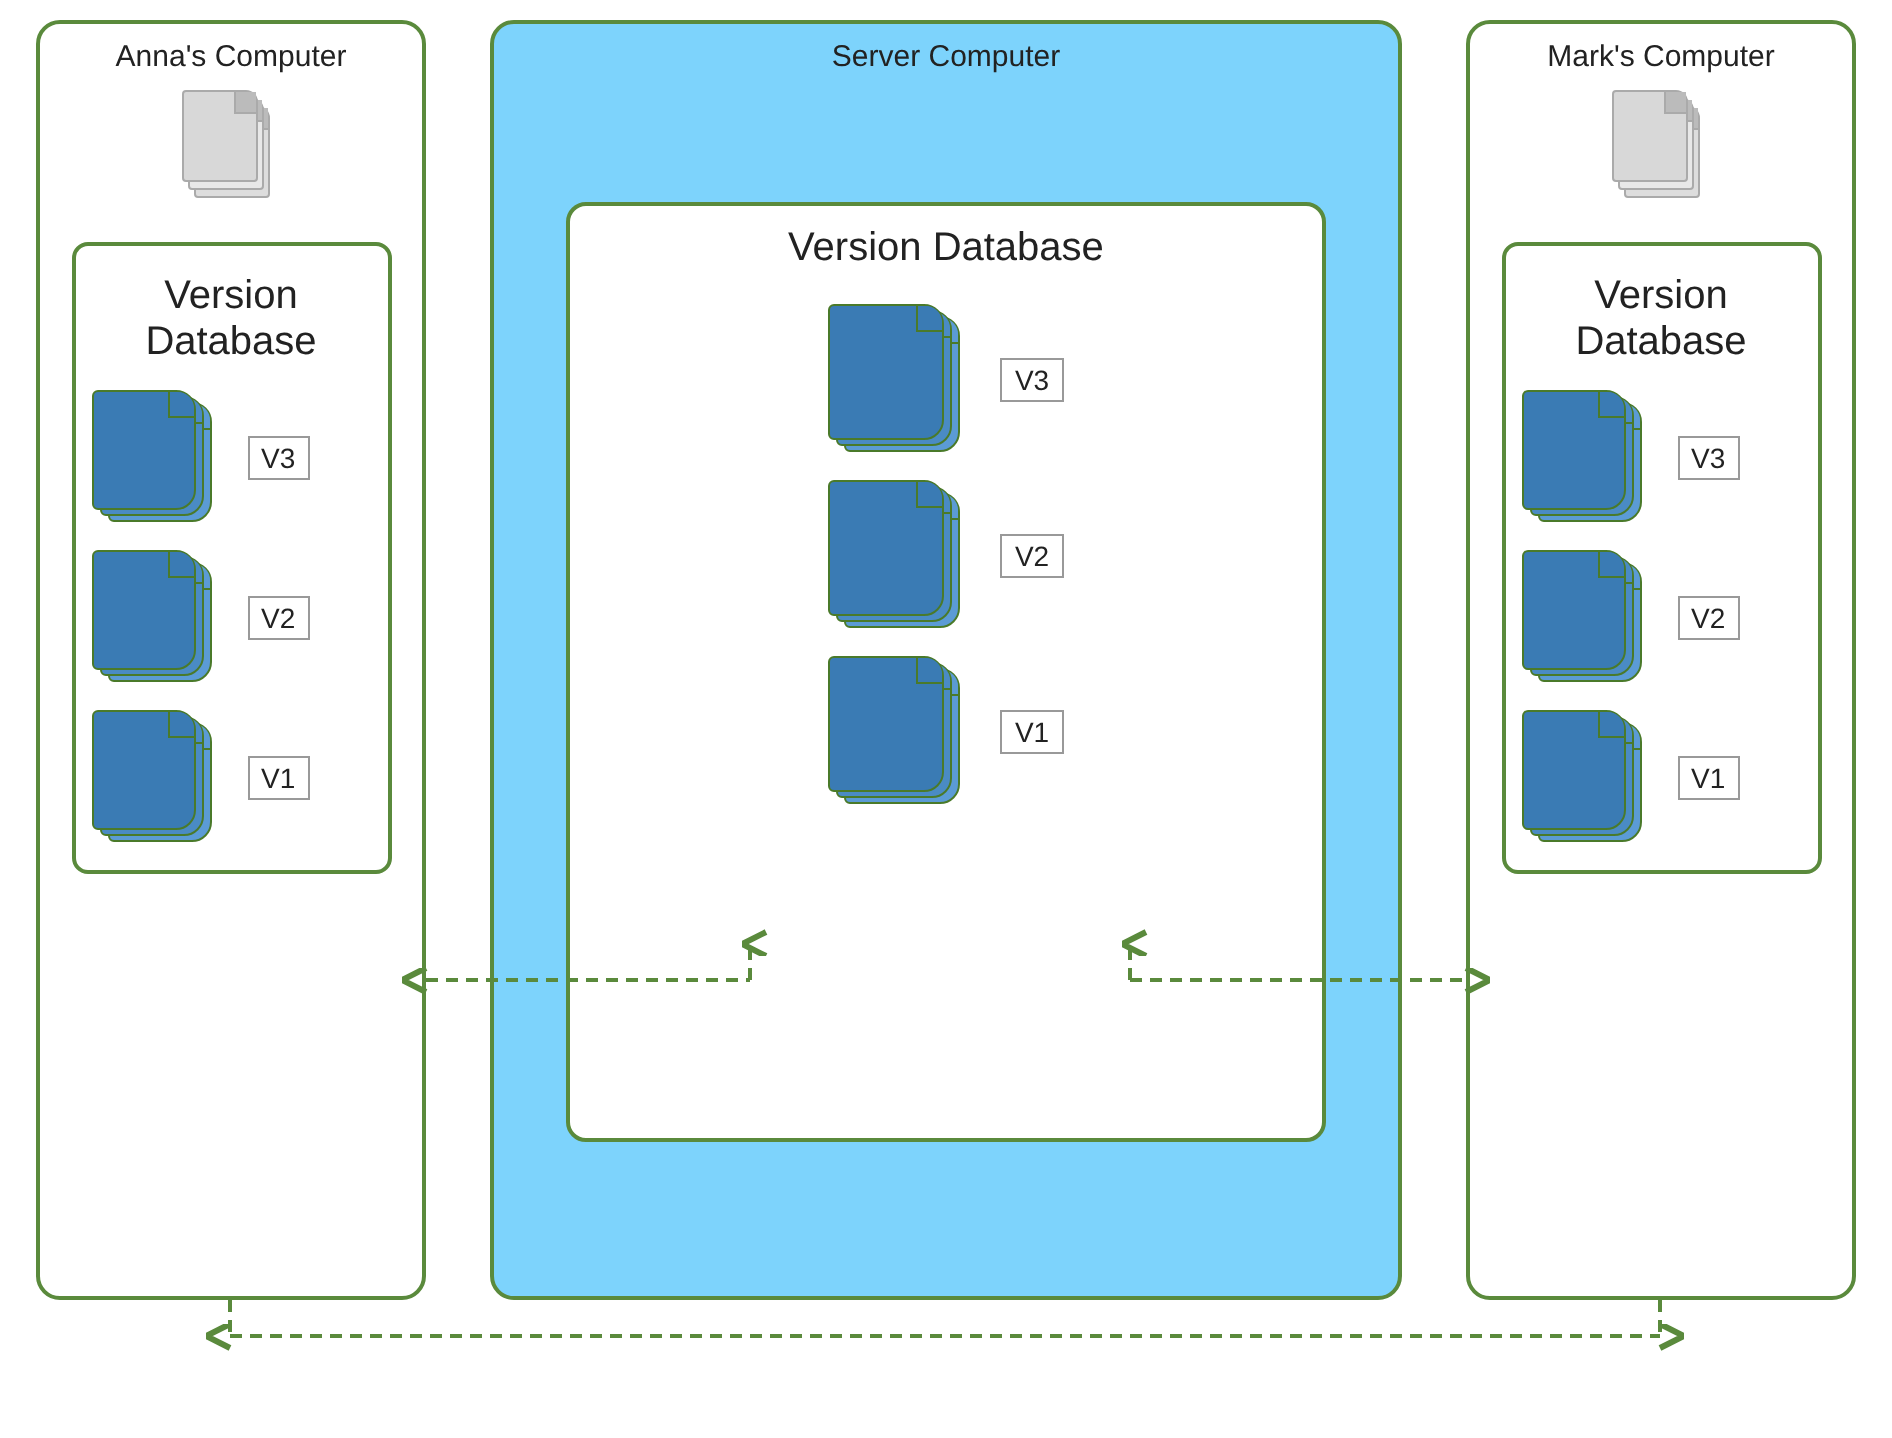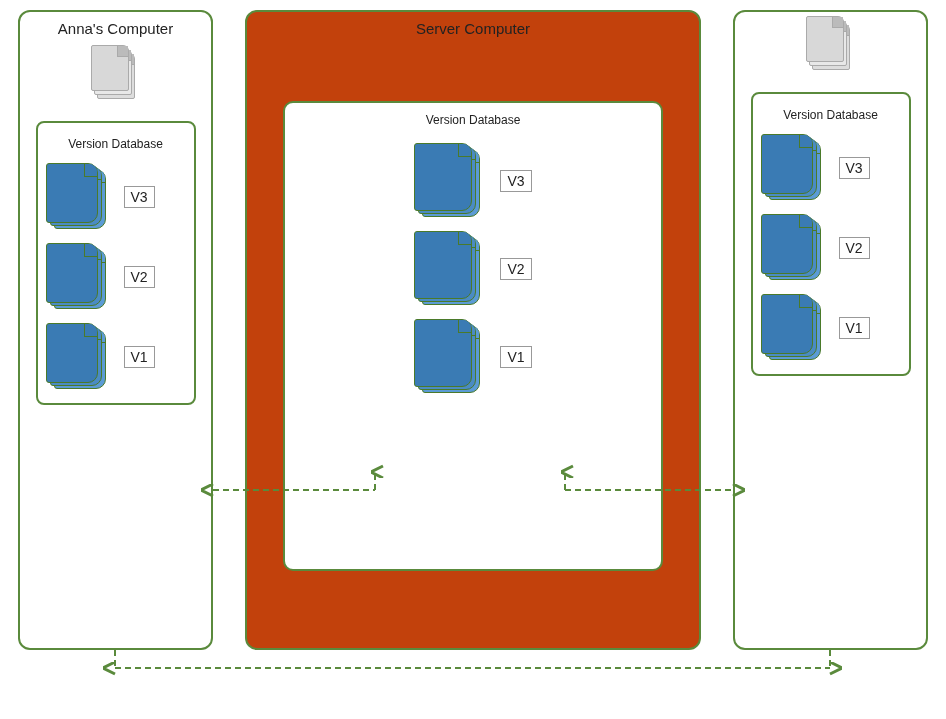--- a/index.html
+++ b/index.html
@@ -46,21 +46,21 @@
       height: 640px;
     }
 
     .server-box {
       left: 245px;
       top: 10px;
       width: 456px;
       height: 640px;
       border: 2px solid #5a8a3c;
       border-radius: 12px;
-      background: #c2410c;
+      background: #7dd3fc;
       position: absolute;
       display: flex;
       flex-direction: column;
       align-items: center;
     }
 
     .server-inner-box {
       border: 2px solid #5a8a3c;
       border-radius: 10px;
       background: #fff;
@@ -74,21 +74,21 @@
 
     .box-title {
       font-size: 15px;
       font-weight: normal;
       text-align: center;
       padding: 8px 6px 4px 6px;
       color: #222;
     }
 
     .section-title {
-      font-size: 12px;
+      font-size: 20px;
       font-weight: normal;
       text-align: center;
       color: #222;
       margin-top: 8px;
       margin-bottom: 4px;
     }
 
     
     .doc-icon {
       position: relative;
@@ -252,20 +252,21 @@
           <div class="blue-page" style="width:58px;height:68px;"></div>
           <div class="blue-page" style="width:58px;height:68px;"></div>
           <div class="blue-page" style="width:58px;height:68px;"></div>
         </div>
         <div class="version-label">V1</div>
       </div>
     </div>
   </div>
 
   <div class="computer-box mark-box">
+    <div class="box-title">Mark's Computer</div>
 
     <div class="doc-icon">
       <div class="doc-page" style="width:38px;height:46px;left:6px;top:8px;"></div>
       <div class="doc-page" style="width:38px;height:46px;left:3px;top:4px;background:#e8e8e8;"></div>
       <div class="doc-page" style="width:38px;height:46px;left:0px;top:0px;background:#d8d8d8;"></div>
     </div>
 
     <div style="margin-top:10px;width:100%;display:flex;flex-direction:column;align-items:center;">
       <div style="border:2px solid #5a8a3c;border-radius:8px;width:160px;padding:6px 8px;display:flex;flex-direction:column;align-items:flex-start;">
         <div class="section-title" style="width:100%;text-align:center;margin-bottom:6px;">Version Database</div>

